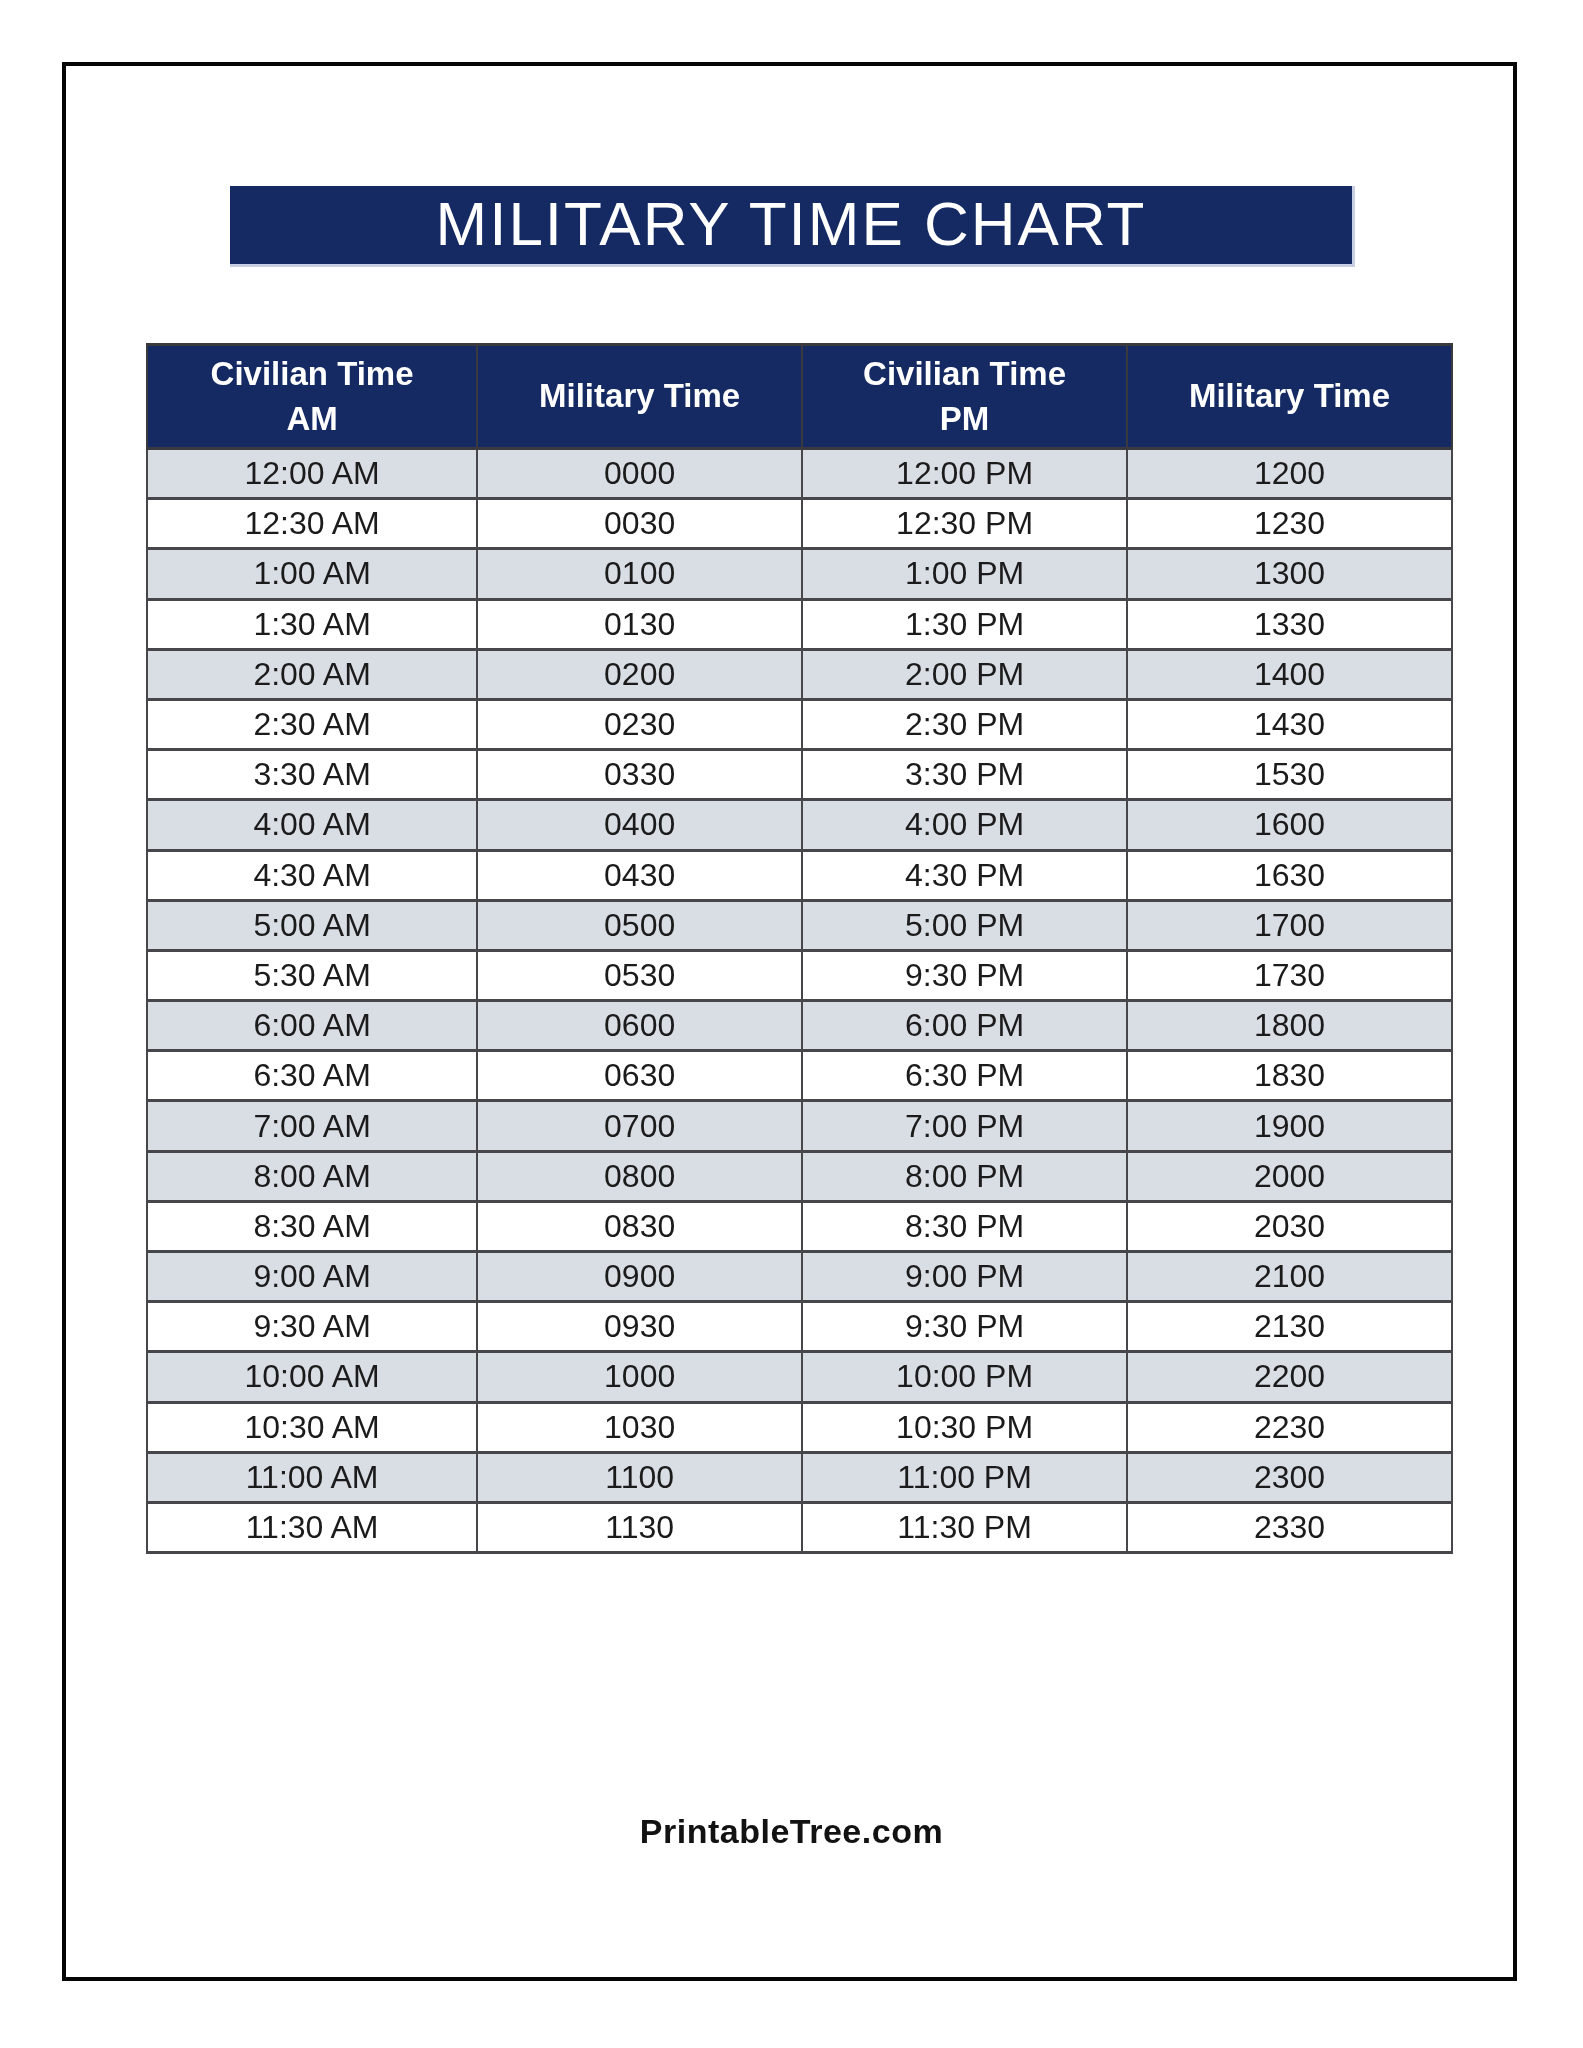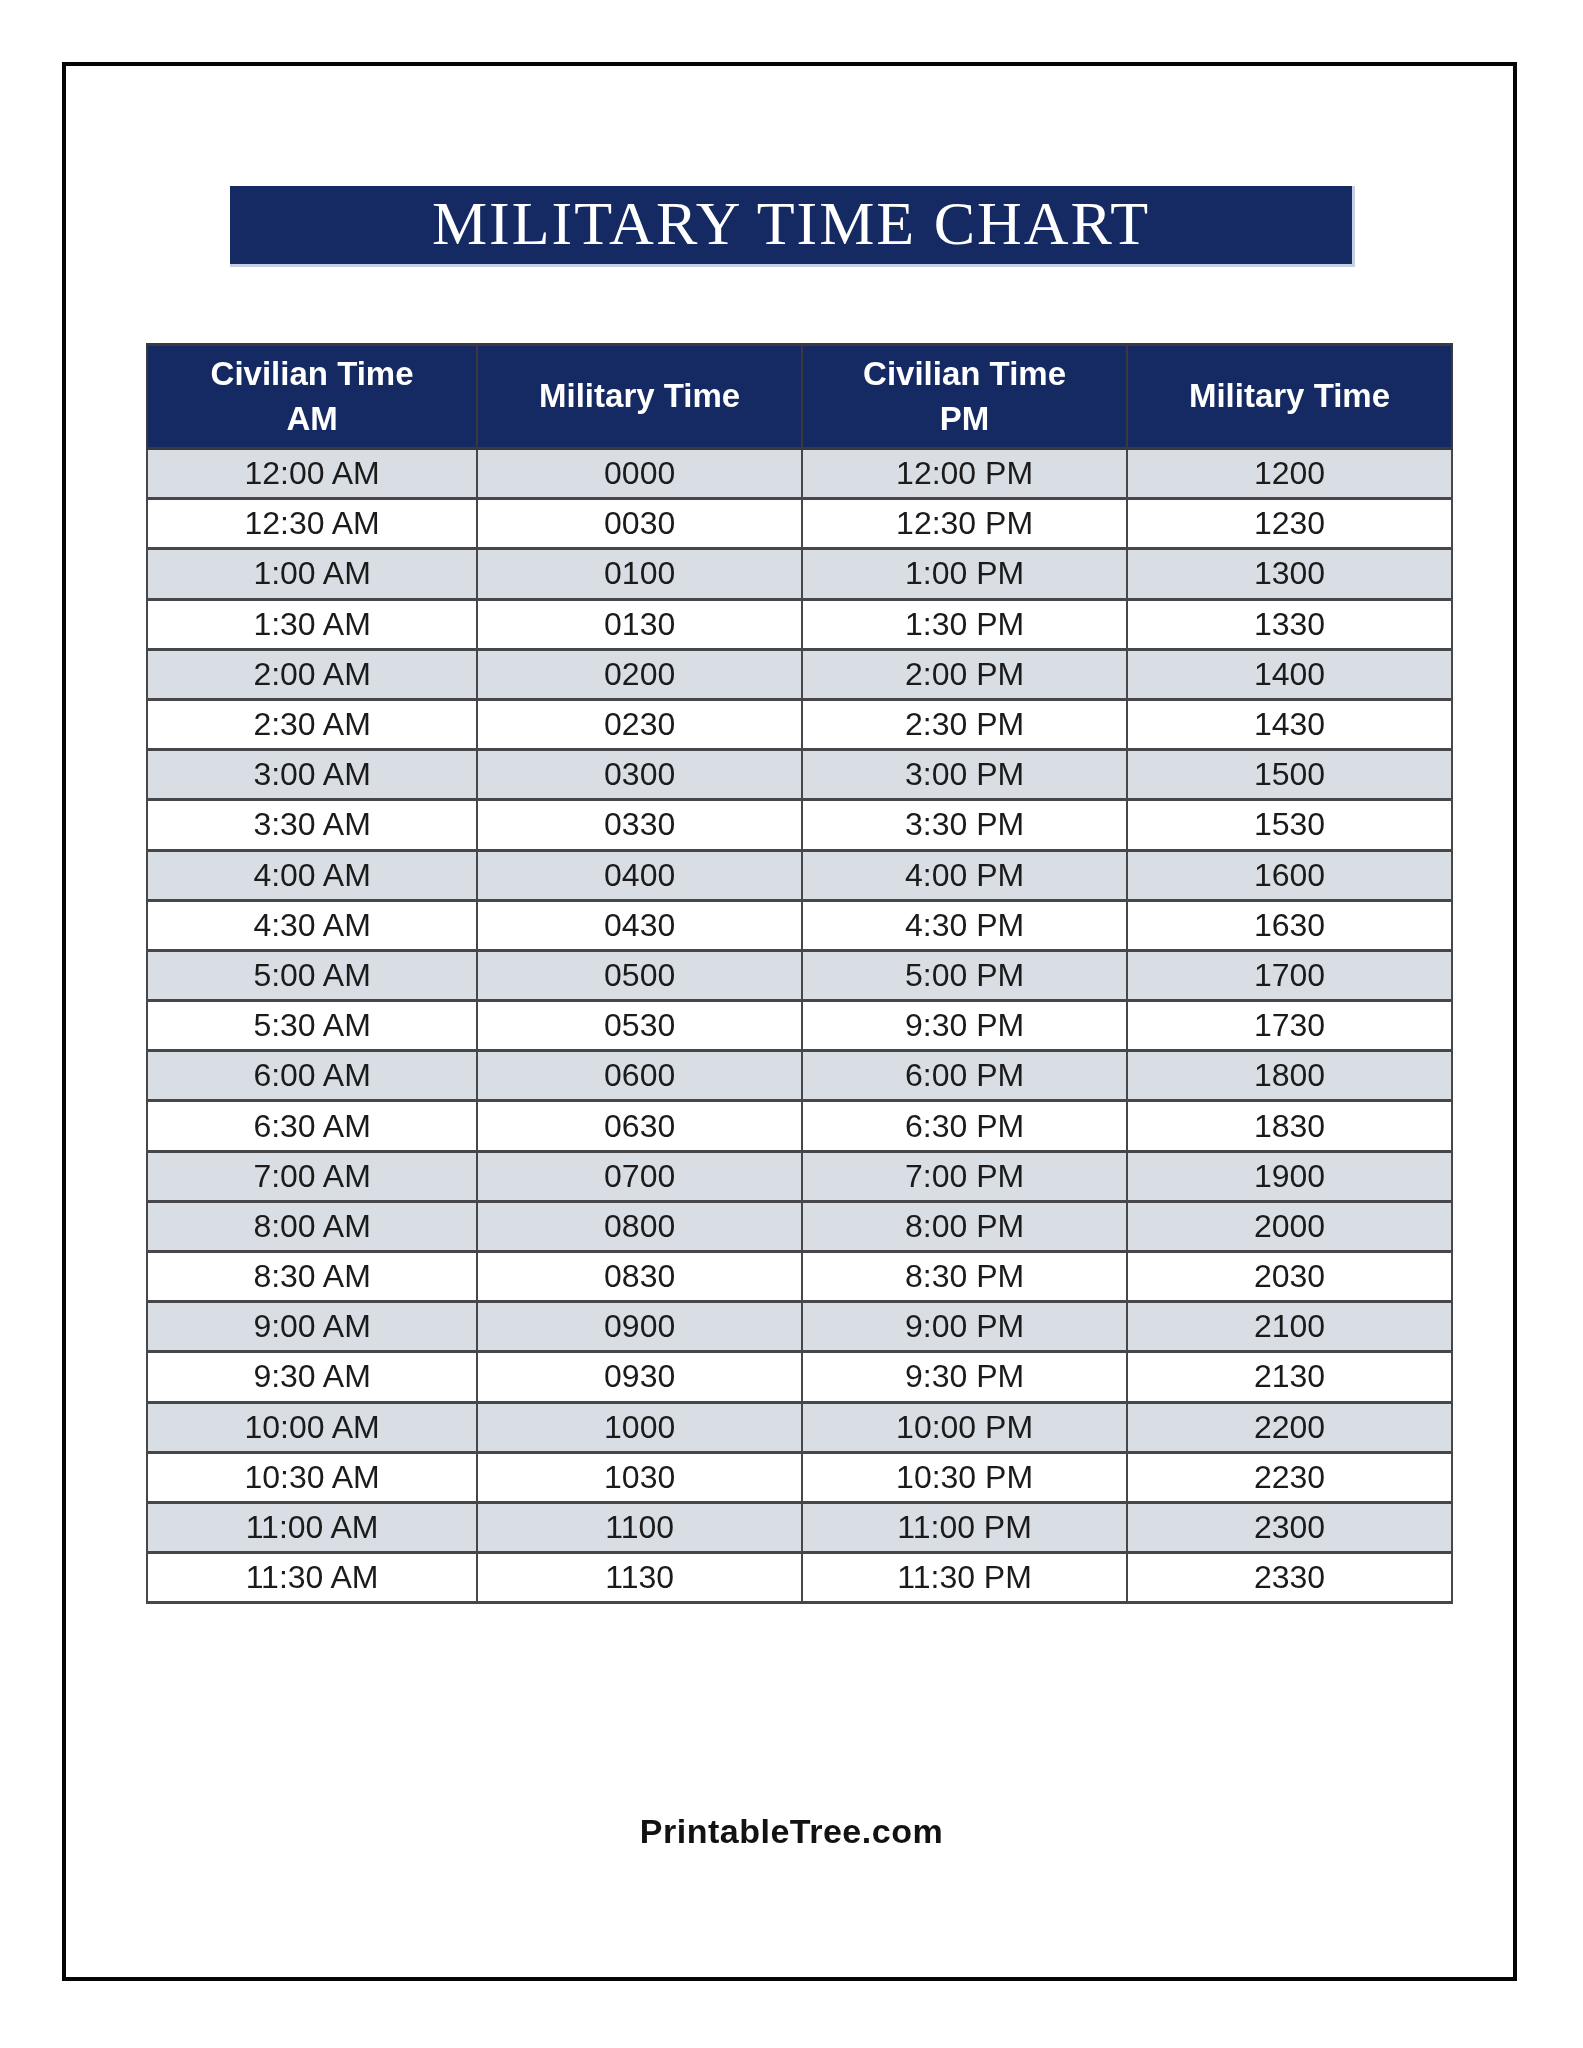--- a/index.html
+++ b/index.html
@@ -23,21 +23,21 @@
     left: 230px; top: 186px;
     width: 1125px; height: 81px;
     background: var(--navy, #152a63);
     border-right: 3px solid #c9cfe2;
     border-bottom: 3px solid #c9cfe2;
     display: flex;
     align-items: center;
     justify-content: center;
   }
   .title-text {
-    font-family: Liberation Serif, serif;
+    font-family: Liberation Sans, sans-serif;
     font-size: 62px;
     font-weight: 500;
     letter-spacing: 2px;
     color: #ffffff;
     white-space: nowrap;
     padding-bottom: 4px;
   }
   table.time-table {
     position: absolute;
     left: 146px; top: 343px;
@@ -138,26 +138,20 @@
           <td>0200</td>
           <td>2:00 PM</td>
           <td>1400</td>
         </tr>
         <tr>
           <td>2:30 AM</td>
           <td>0230</td>
           <td>2:30 PM</td>
           <td>1430</td>
         </tr>
-        <tr class="alt">
-          <td>3:00 AM</td>
-          <td>0300</td>
-          <td>3:00 PM</td>
-          <td>1500</td>
-        </tr>
         <tr>
           <td>3:30 AM</td>
           <td>0330</td>
           <td>3:30 PM</td>
           <td>1530</td>
         </tr>
         <tr class="alt">
           <td>4:00 AM</td>
           <td>0400</td>
           <td>4:00 PM</td>

